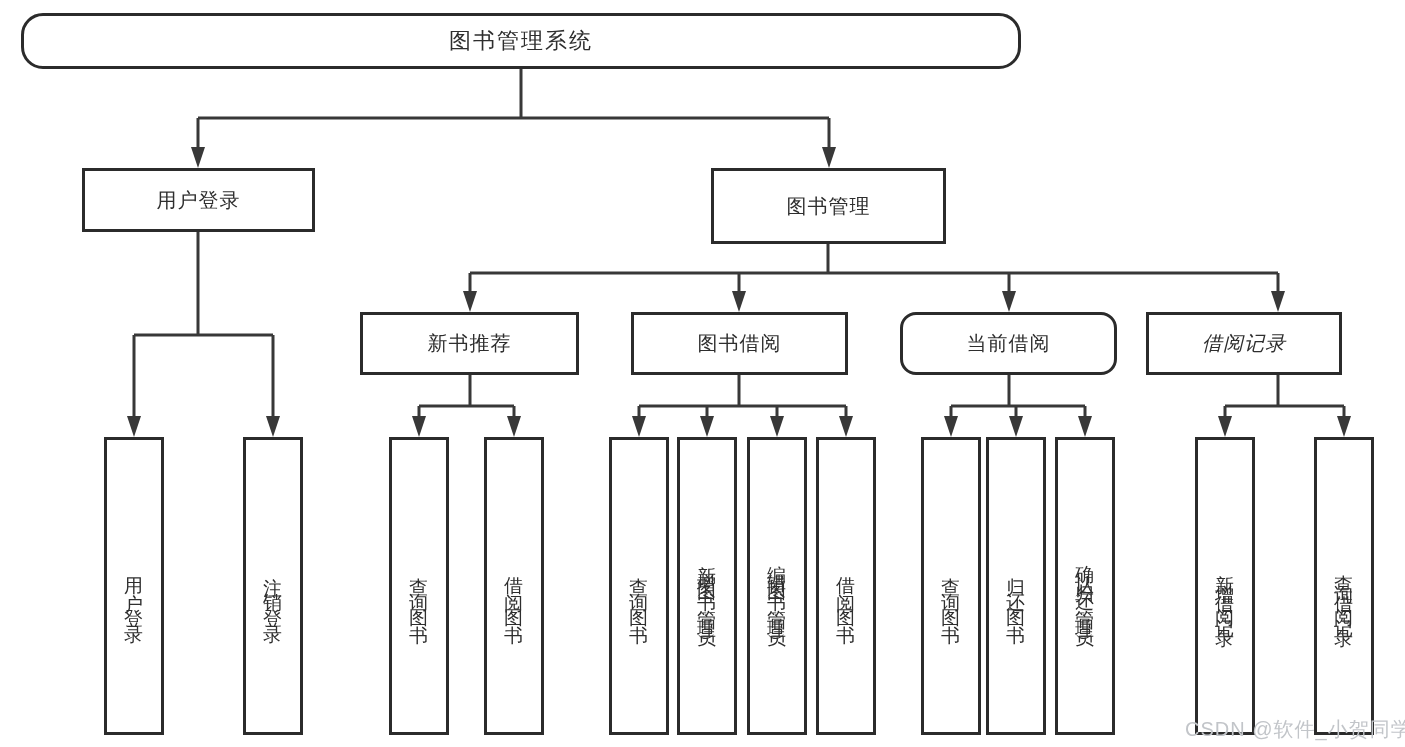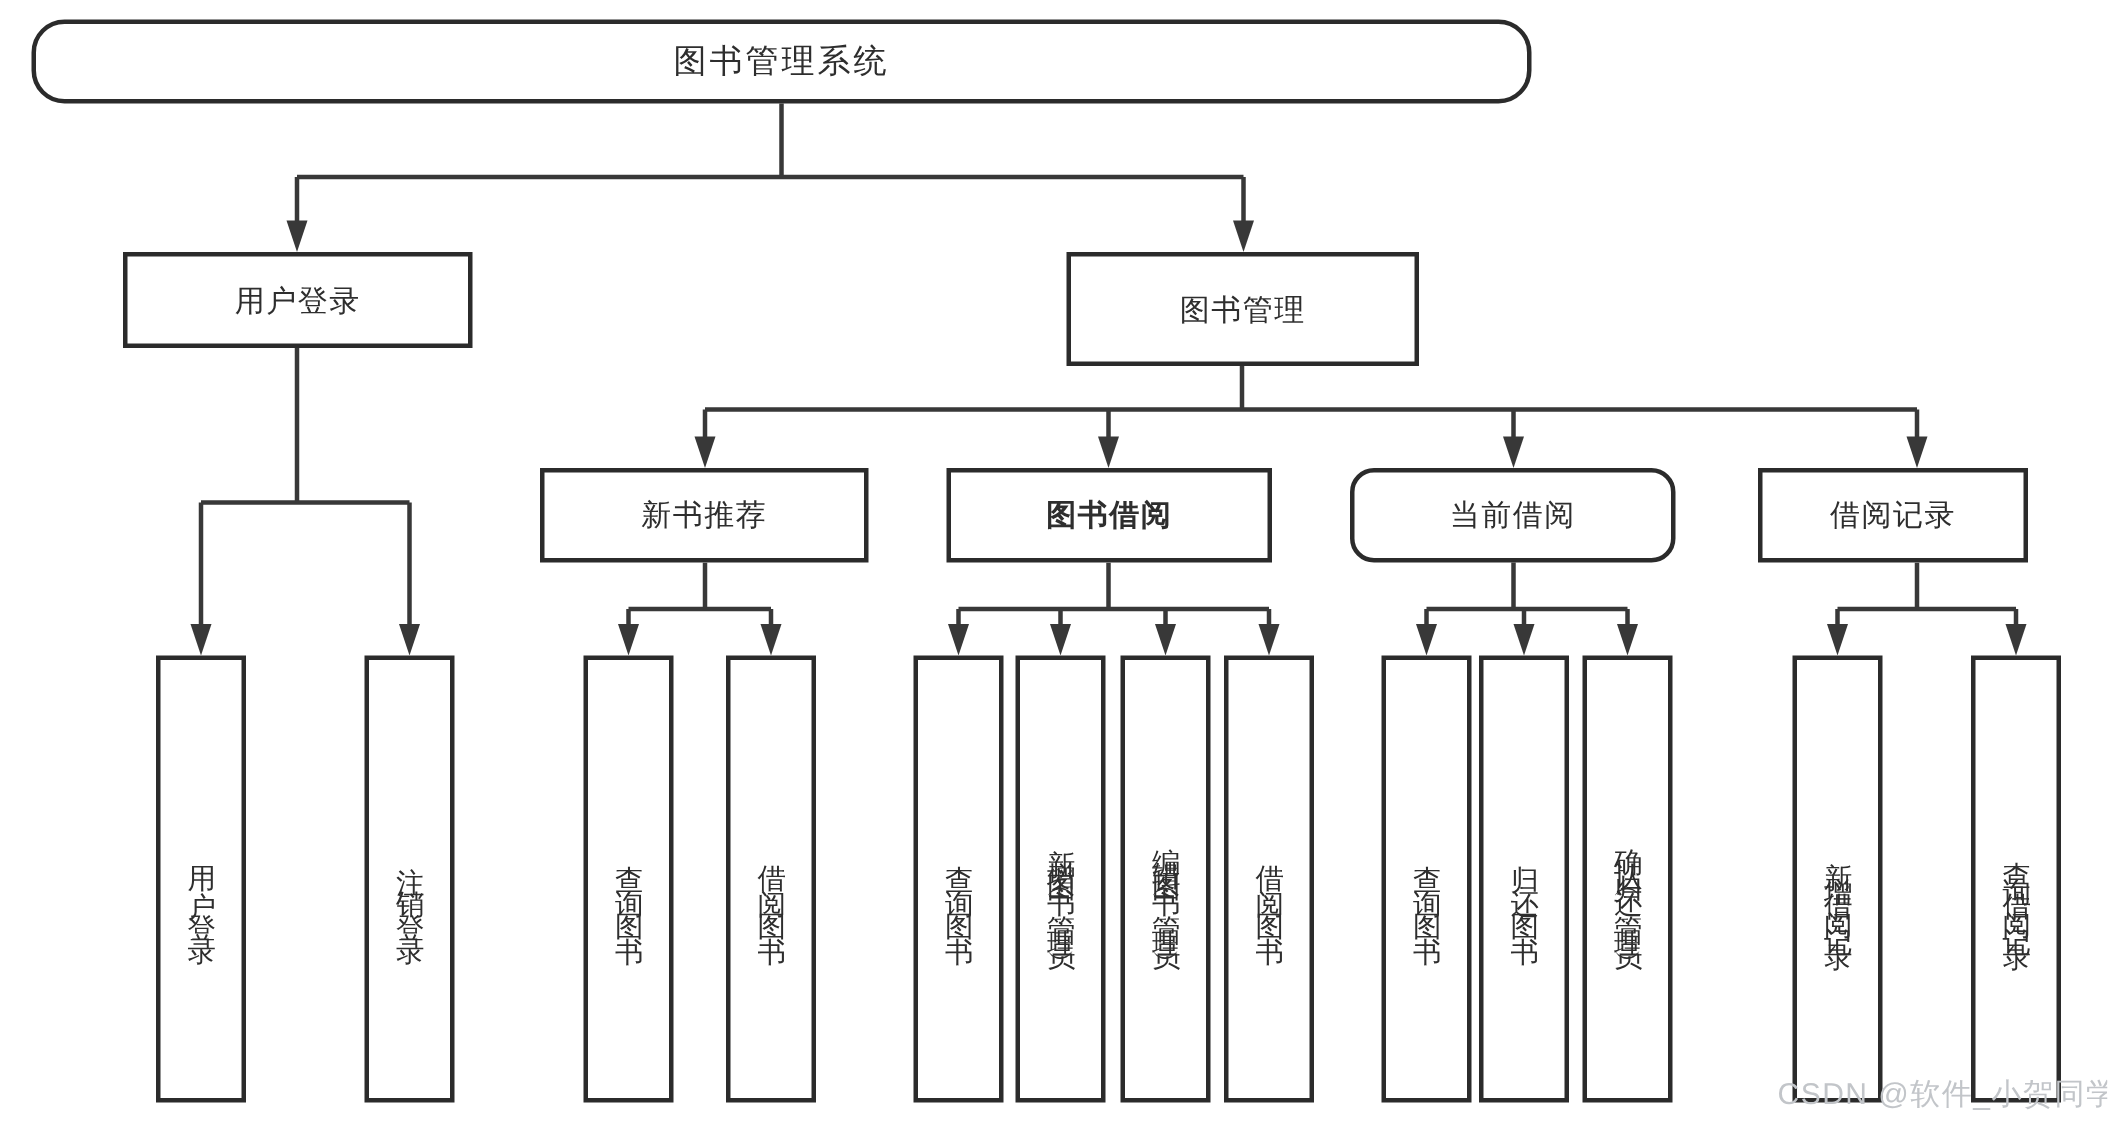--- a/index.html
+++ b/index.html
@@ -108,27 +108,27 @@
   <div class="box h-box" style="left:82px; top:168px; width:233px; height:64px;">
     <span>用户登录</span>
   </div>
   <div class="box h-box" style="left:711px; top:168px; width:235px; height:76px;">
     <span>图书管理</span>
   </div>
 
   <div class="box h-box" style="left:360px; top:312px; width:219px; height:63px;justify-content:center;">
     <span>新书推荐</span>
   </div>
-  <div class="box h-box" style="left:631px; top:312px; width:217px; height:63px;font-weight:bold;">
+  <div class="box h-box" style="left:631px; top:312px; width:217px; height:63px;">
     <span>图书借阅</span>
   </div>
   <div class="box h-box" style="left:900px; top:312px; width:217px; height:63px;border-radius:16px;">
     <span>当前借阅</span>
   </div>
-  <div class="box h-box" style="left:1172px; top:312px; width:180px; height:63px;">
+  <div class="box h-box" style="left:1146px; top:312px; width:196px; height:63px;font-style:italic;">
     <span>借阅记录</span>
   </div>
 
   <div class="box v-box ls-4" style="left:104px;">
     <span class="vtext">用户登录</span>
   </div>
   <div class="box v-box ls-4" style="left:243px;">
     <span class="vtext">注销登录</span>
   </div>
 

